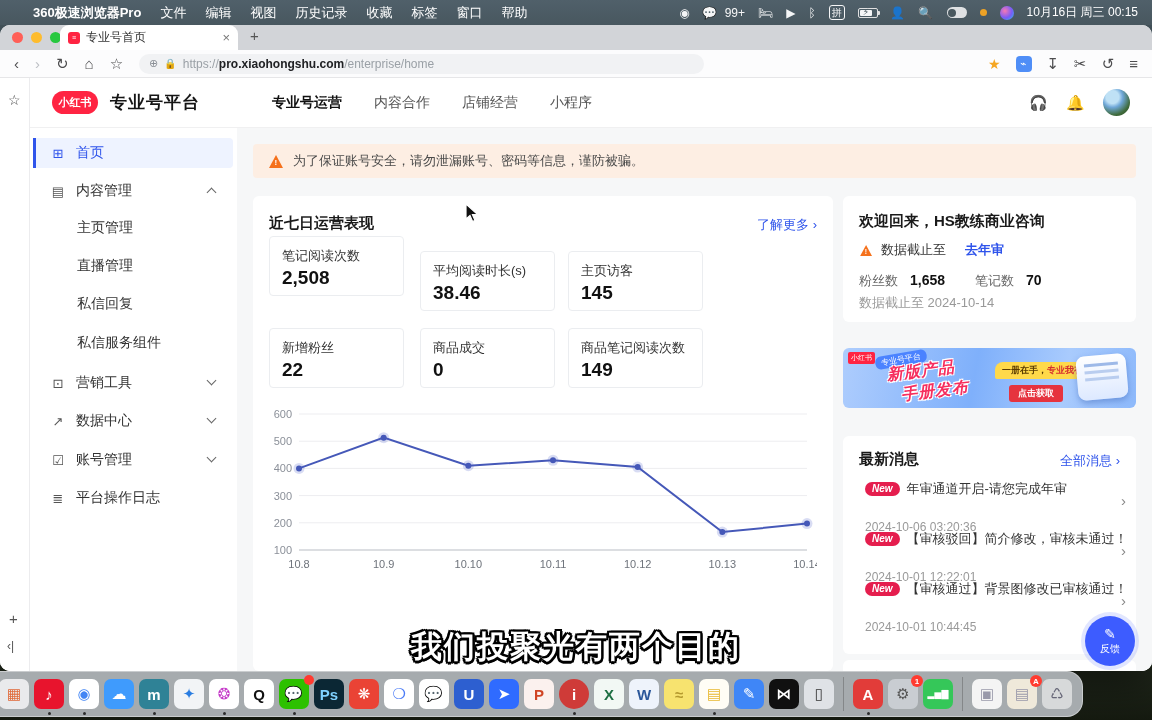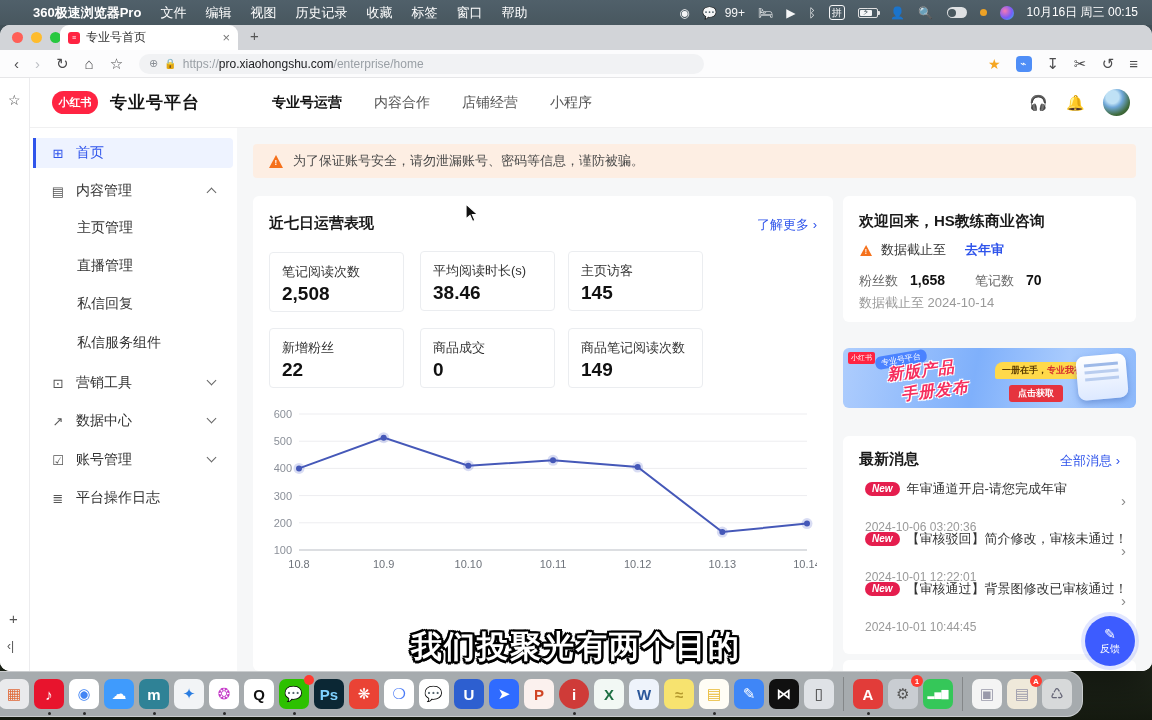--- a/index.html
+++ b/index.html
@@ -44,21 +44,21 @@
   .newtab { position:absolute; left:250px; top:2px; font-size:15px; color:#555; }
 
   .toolbar { position:absolute; top:25px; left:0; right:0; height:28px; background:#fcfcfd;
     border-bottom:1px solid #e6e6e8; display:flex; align-items:center; padding:0 14px; gap:16px; }
   .tbi { font-size:15px; color:#4d4d4f; line-height:1; }
   .tbi.dim { color:#bcbfc4; }
   .url-pill { width:565px; height:20px; background:#f1f2f4; border-radius:10px; display:flex;
     align-items:center; padding:0 10px; gap:6px; font-size:12px; }
   .shield { font-size:11px; color:#8a8f96; }
   .lockg { font-size:10px; }
-  .u-scheme,.u-path { color:#9aa0a6; } .u-host { color:#202124; font-weight:normal; }
+  .u-scheme,.u-path { color:#9aa0a6; } .u-host { color:#202124; font-weight:bold; }
   .tb-right { margin-left:auto; display:flex; align-items:center; gap:15px; }
   .star-fav { color:#f5a623; font-size:14px; }
   .ext-ic { width:16px; height:16px; border-radius:4px; background:#4f8ef7; color:#fff; font-size:10px;
     display:flex; align-items:center; justify-content:center; }
 
   
   .page { position:absolute; top:53px; left:0; width:1152px; height:593px; background:#fff; overflow:hidden; }
   .left-strip { position:absolute; left:0; top:0; width:30px; height:593px; background:#fff; border-right:1px solid #ececee; }
   .strip-star { position:absolute; left:8px; top:14px; font-size:14px; color:#444; }
   .strip-plus { position:absolute; left:9px; top:532px; font-size:15px; color:#555; }
@@ -326,21 +326,21 @@
         <span class="tri">
             <i>!</i>
           </span>
         <span>为了保证账号安全，请勿泄漏账号、密码等信息，谨防被骗。</span>
       </div>
 
       <div class="card main-card">
         <span class="card-title mc-head">近七日运营表现</span>
         <span class="more-link"><span>了解更多</span> <span>›</span></span>
 
-        <div class="stat" style="left:16px;top:56px">
+        <div class="stat" style="left:16px;top:40px">
           <span class="lbl">笔记阅读次数</span>
             <span class="val">2,508</span>
         </div>
         <div class="stat" style="left:167px;top:55px">
           <span class="lbl">平均阅读时长(s)</span>
             <span class="val">38.46</span>
         </div>
         <div class="stat" style="left:315px;top:55px">
           <span class="lbl">主页访客</span>
             <span class="val">145</span>

